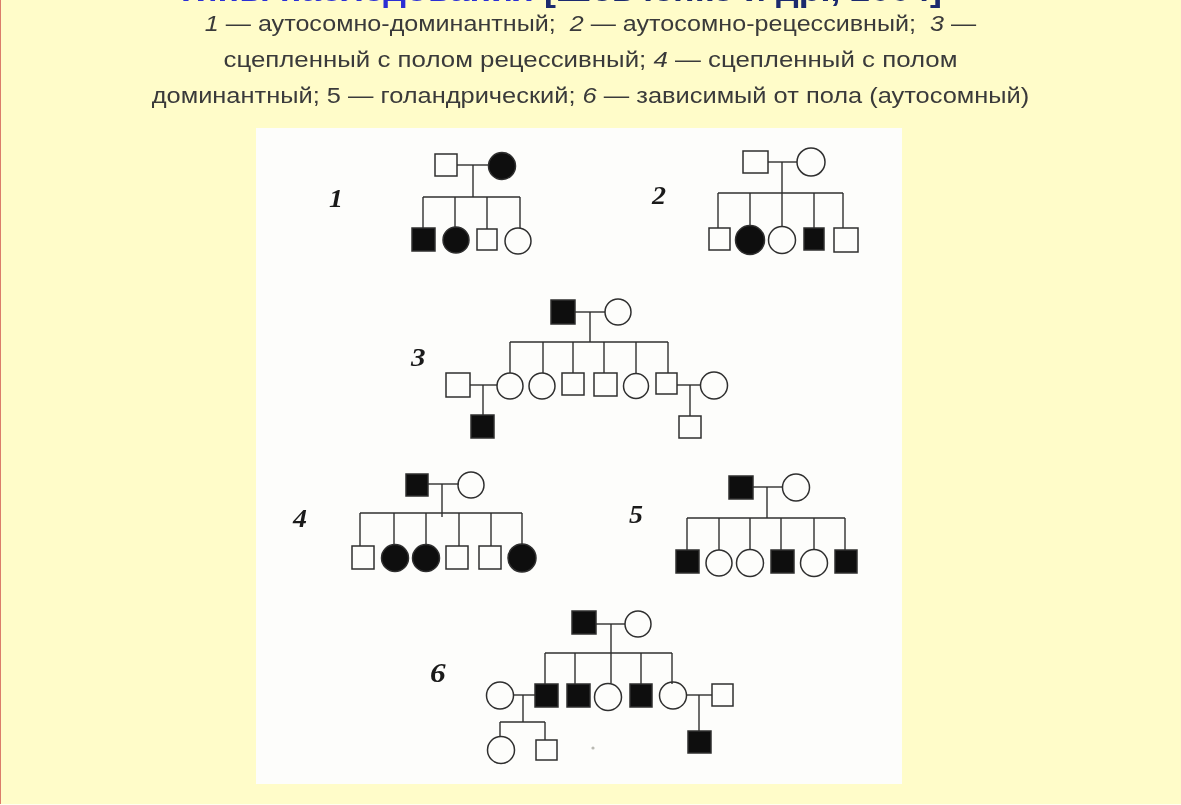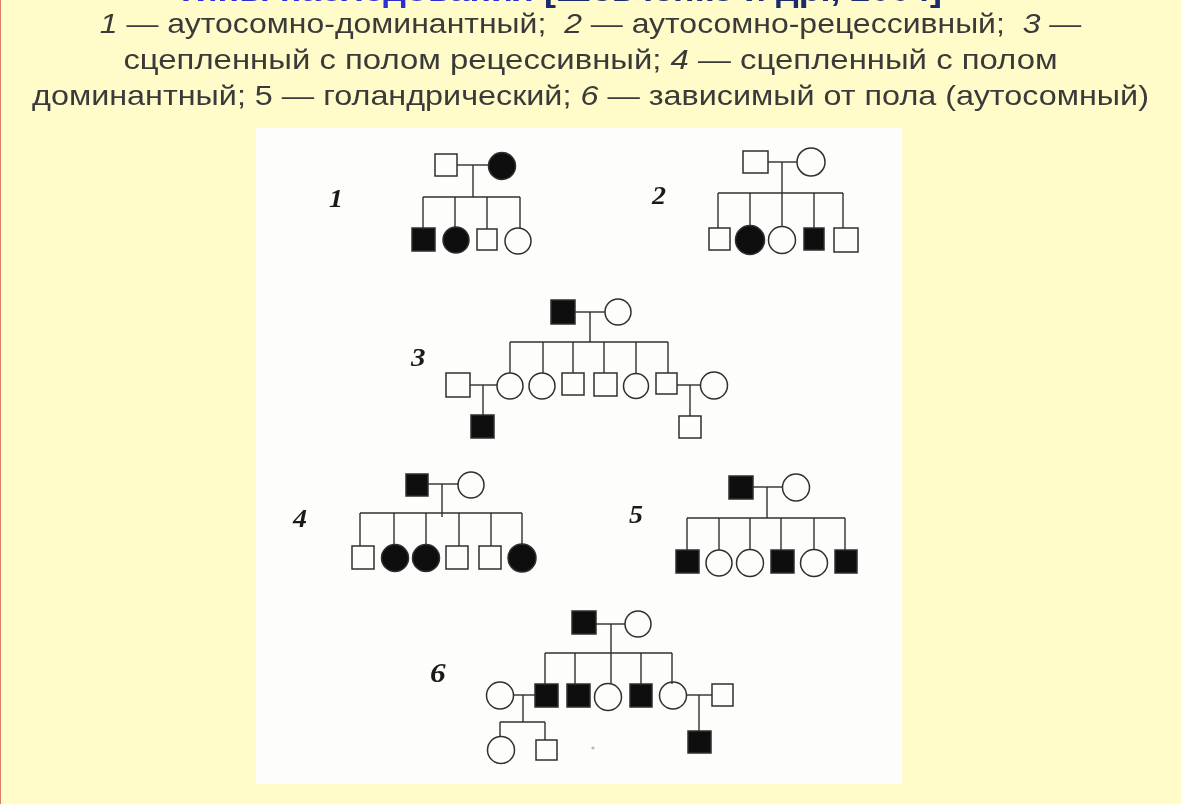--- a/index.html
+++ b/index.html
@@ -5,21 +5,21 @@
   html,body{margin:0;padding:0;}
   body{width:1181px;height:805px;background:#fffcc9;overflow:hidden;position:relative;
        font-family:"Liberation Sans", sans-serif;}
   .leftline{position:absolute;left:0;top:0;width:1px;height:805px;background:#db7c6a;}
   .botline{position:absolute;left:0;top:804px;width:100%;height:1px;background:#fffef0;}
   .title{position:absolute;top:-27px;left:-32px;width:100%;text-align:center;
         font-size:31px;font-weight:bold;color:#2b2fd4;white-space:nowrap;
         transform:scaleX(1.155);transform-origin:50% 0;}
   .title .nv{color:#1c2a6e;font-weight:bold;}
   .txt{position:absolute;top:6px;left:0;width:100%;text-align:center;
-       font-size:28px;line-height:36px;color:#3a3a3a;}
+       font-size:22px;line-height:36px;color:#3a3a3a;}
   .txt > div{transform:scaleX(1.155);transform-origin:50% 0;white-space:nowrap;}
   .txt > div.l1{transform:scaleX(1.142);}
   .txt > div.l2{transform:scaleX(1.175);}
   .txt i{font-style:italic;}
   .whitebox{position:absolute;left:256px;top:128px;width:646px;height:656px;background:#fdfdfb;}
 </style>
 </head>
 <body>
 <div class="leftline"></div>
 <div class="botline"></div>

